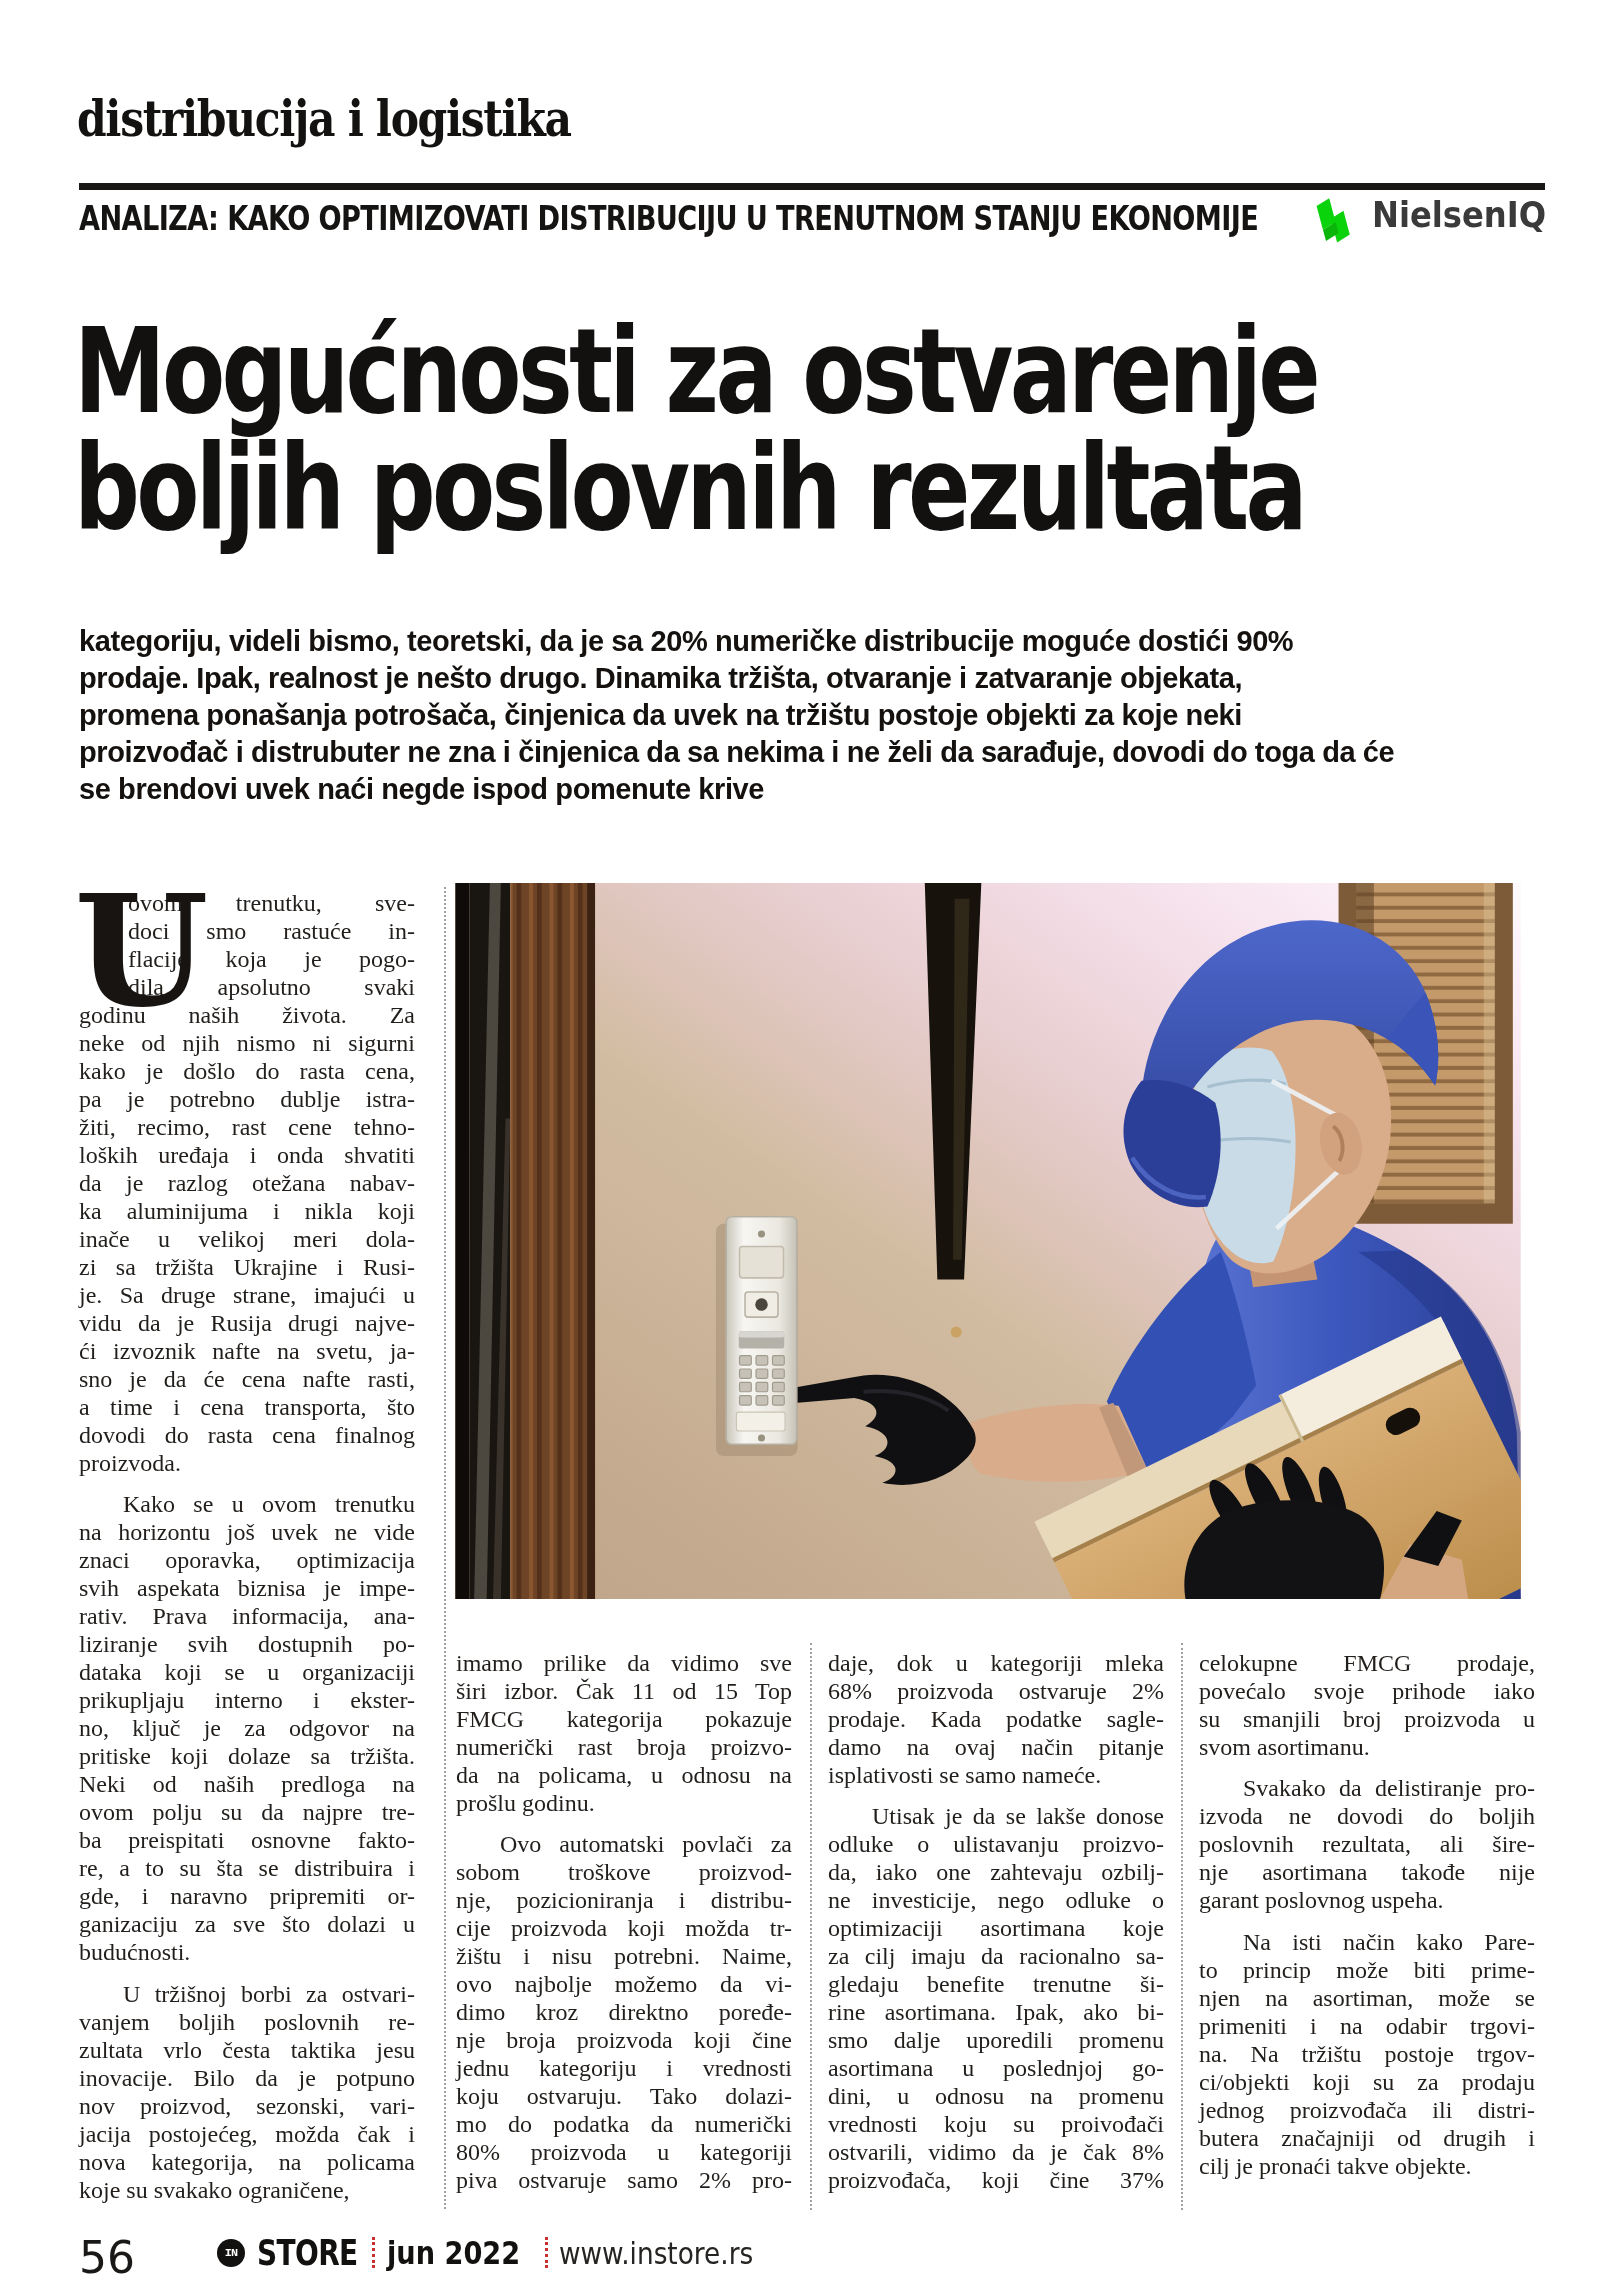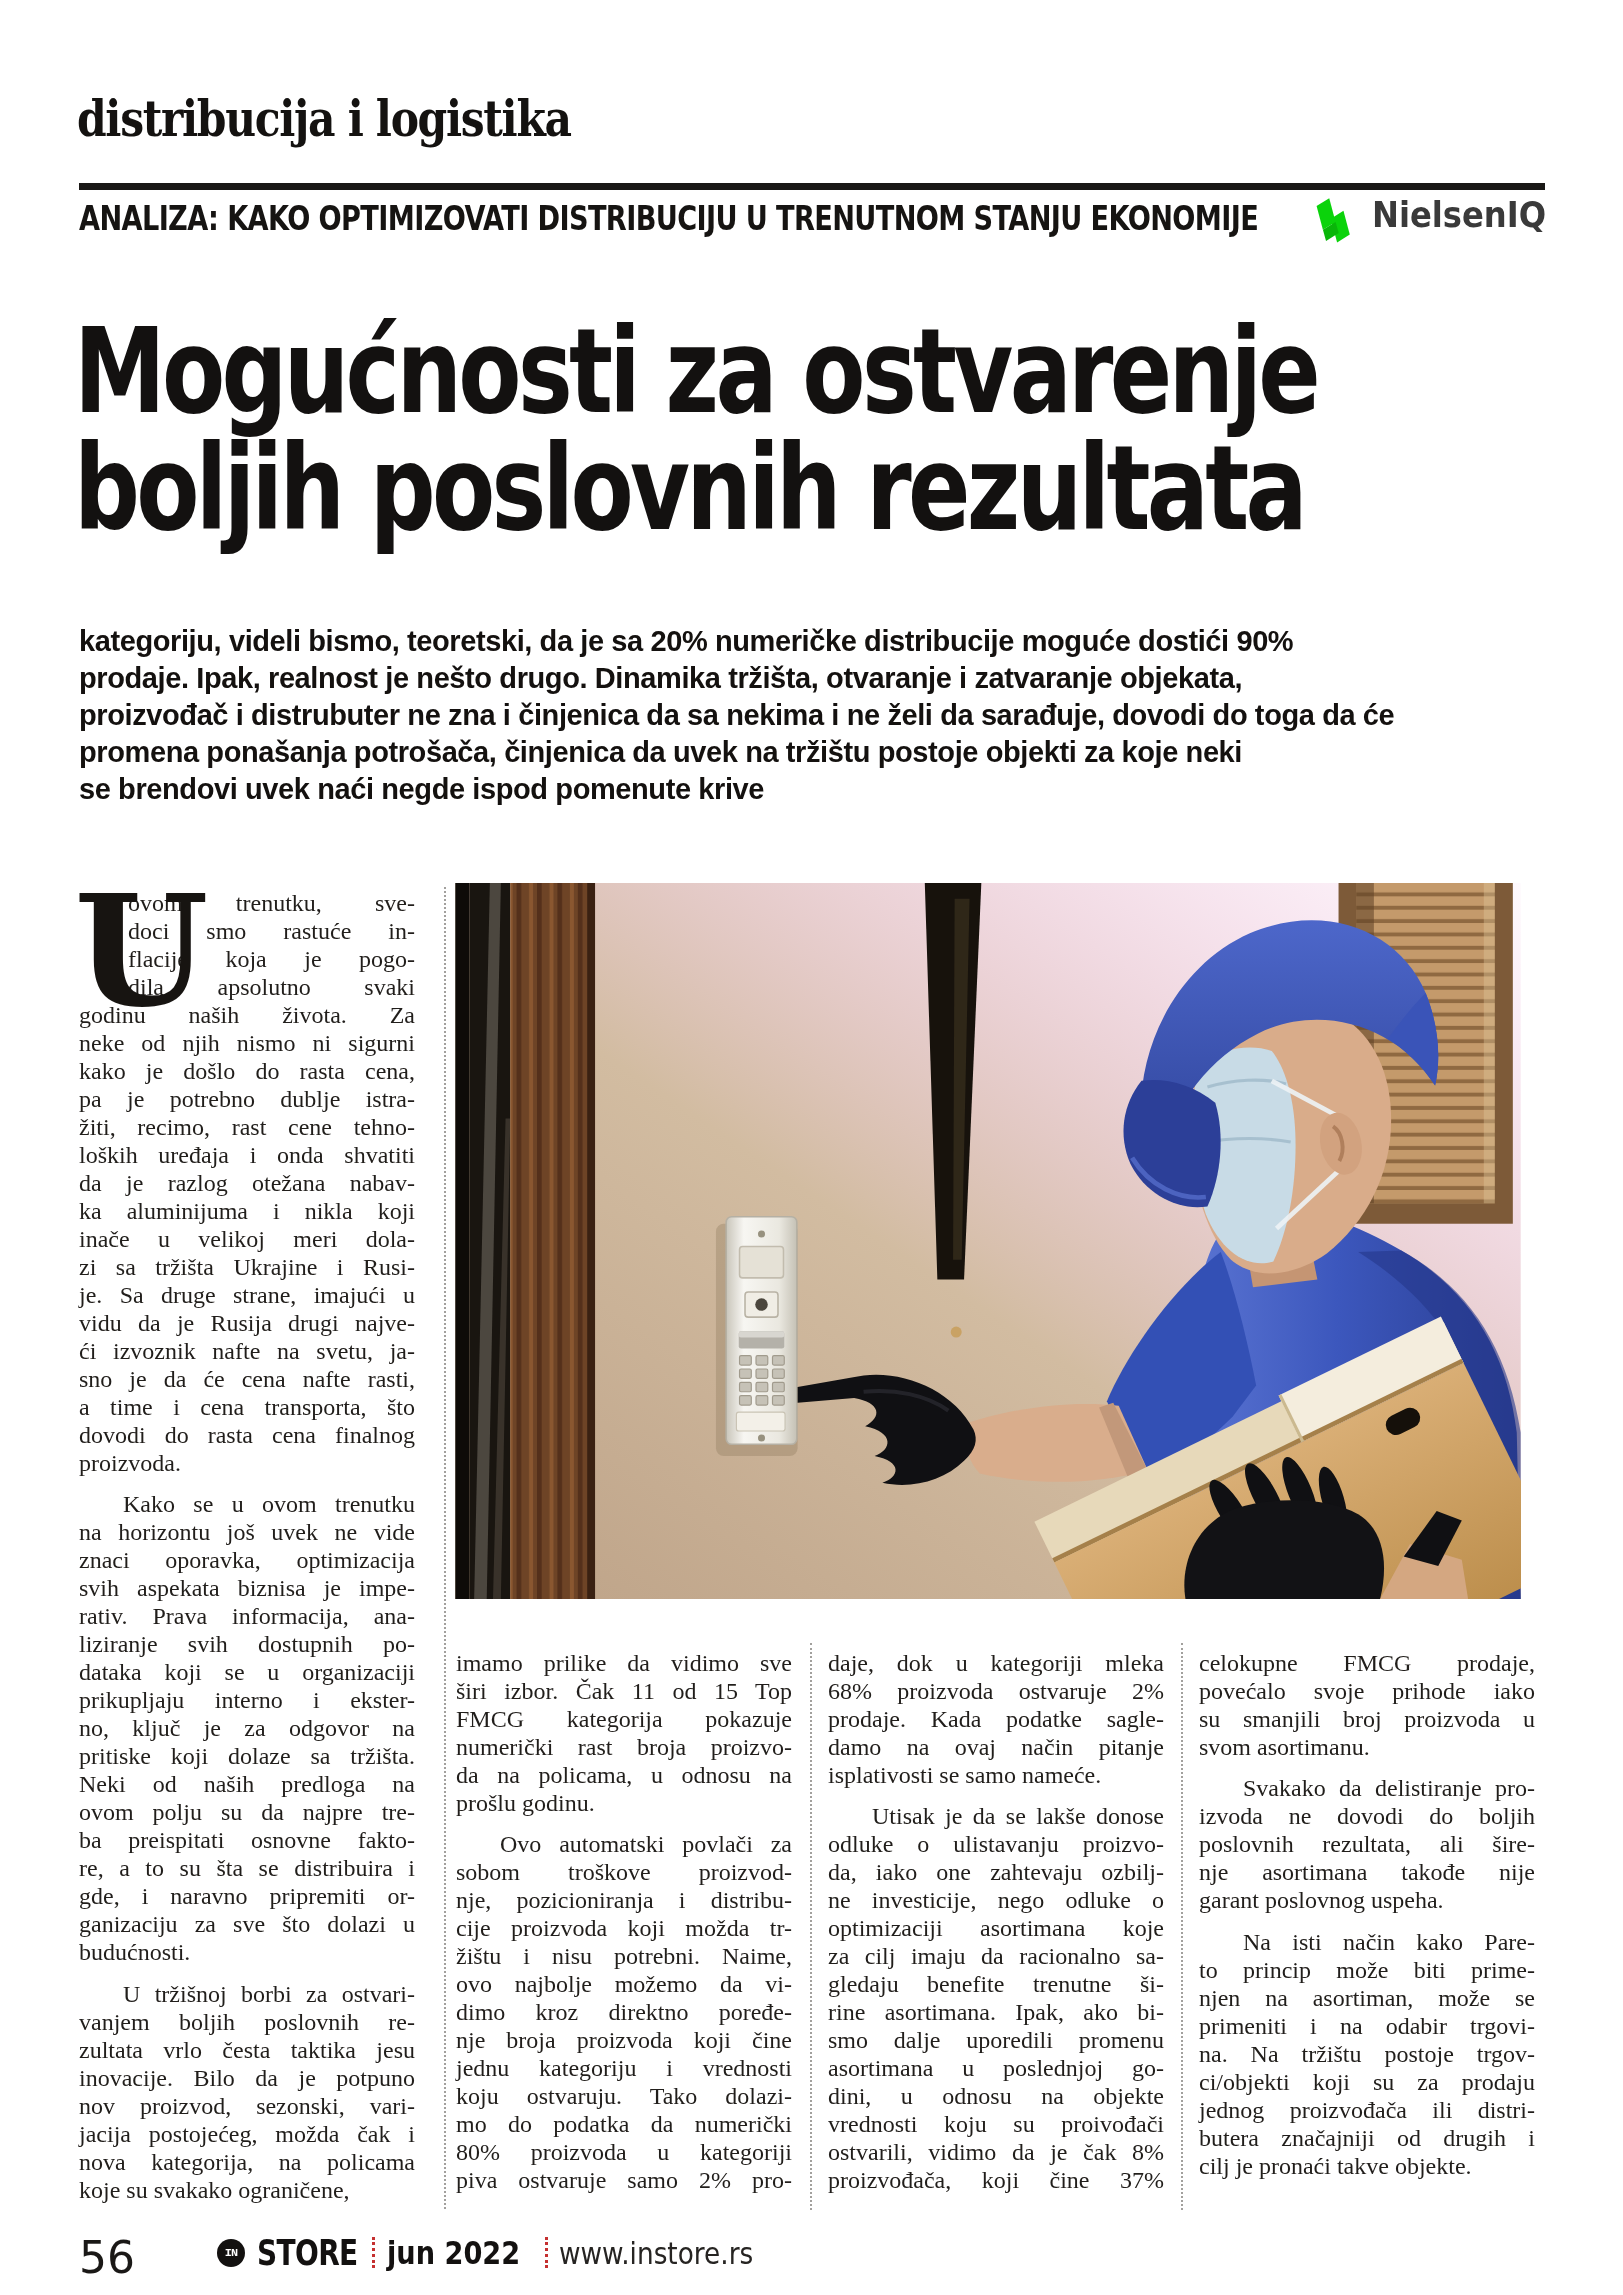--- a/index.html
+++ b/index.html
@@ -79,22 +79,22 @@
   </div>
 
   <div class="headline">
     <div>Mogućnosti za ostvarenje</div>
     <div>boljih poslovnih rezultata</div>
   </div>
 
   <div class="lead">
       <div class="lline">kategoriju, videli bismo, teoretski, da je sa 20% numeričke distribucije moguće dostići 90%</div>
       <div class="lline">prodaje. Ipak, realnost je nešto drugo. Dinamika tržišta, otvaranje i zatvaranje objekata,</div>
+      <div class="lline">promena ponašanja potrošača, činjenica da uvek na tržištu postoje objekti za koje neki</div>
       <div class="lline">proizvođač i distrubuter ne zna i činjenica da sa nekima i ne želi da sarađuje, dovodi do toga da će</div>
-      <div class="lline">promena ponašanja potrošača, činjenica da uvek na tržištu postoje objekti za koje neki</div>
       <div class="lline">se brendovi uvek naći negde ispod pomenute krive</div>
     </div>
 
   <div class="col col1">
       <span class="dropcap">U</span>
       <div class="line dc">ovom trenutku, sve-</div>
       <div class="line dc">doci smo rastuće in-</div>
       <div class="line dc">flacije koja je pogo-</div>
       <div class="line dc">dila apsolutno svaki</div>
       <div class="line">godinu naših života. Za</div>
@@ -172,21 +172,21 @@
       <div class="line ind gap">Utisak je da se lakše donose</div>
       <div class="line">odluke o ulistavanju proizvo-</div>
       <div class="line">da, iako one zahtevaju ozbilj-</div>
       <div class="line">ne investicije, nego odluke o</div>
       <div class="line">optimizaciji asortimana koje</div>
       <div class="line">za cilj imaju da racionalno sa-</div>
       <div class="line">gledaju benefite trenutne ši-</div>
       <div class="line">rine asortimana. Ipak, ako bi-</div>
       <div class="line">smo dalje uporedili promenu</div>
       <div class="line">asortimana u poslednjoj go-</div>
-      <div class="line">dini, u odnosu na objekte</div>
+      <div class="line">dini, u odnosu na promenu</div>
       <div class="line">vrednosti koju su proivođači</div>
       <div class="line">ostvarili, vidimo da je čak 8%</div>
       <div class="line">proizvođača, koji čine 37%</div>
     </div>
   <div class="vsep sep3"></div>
   <div class="col col4">
       <div class="line">celokupne FMCG prodaje,</div>
       <div class="line">povećalo svoje prihode iako</div>
       <div class="line">su smanjili broj proizvoda u</div>
       <div class="line noj">svom asortimanu.</div>

